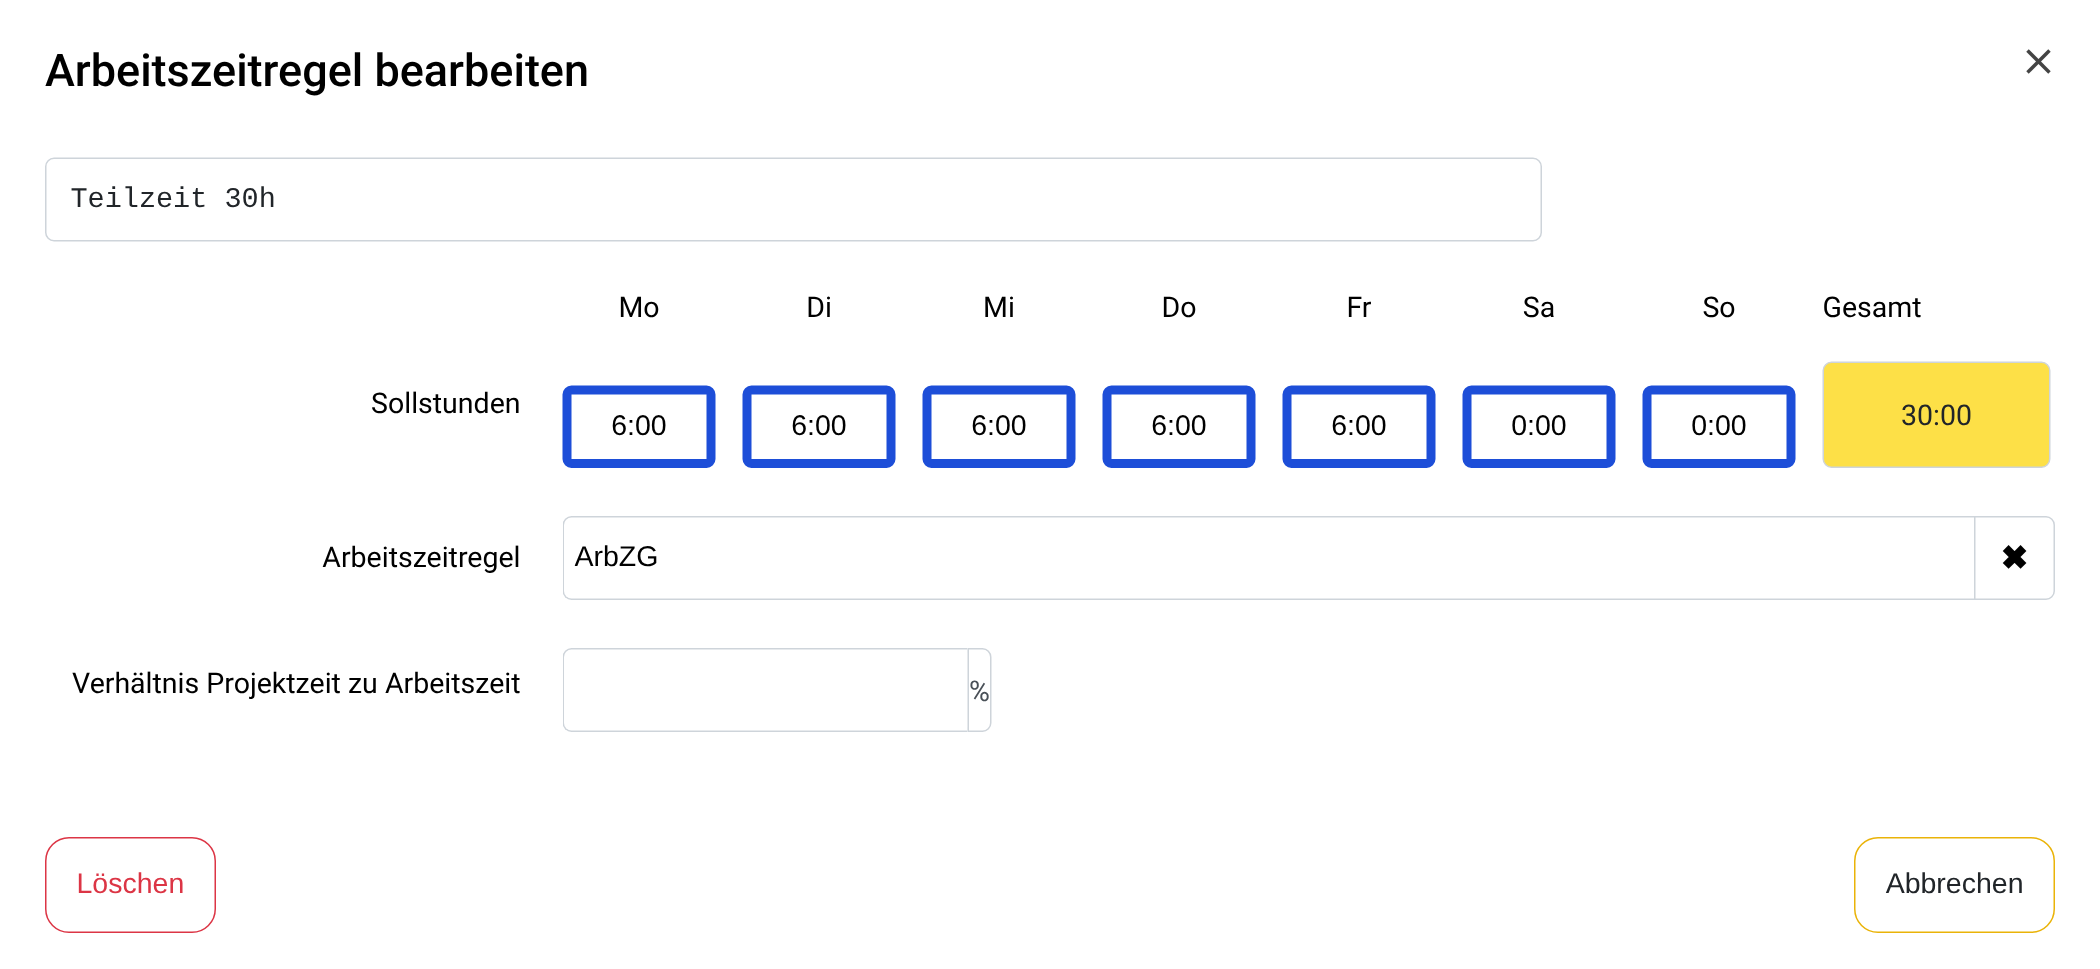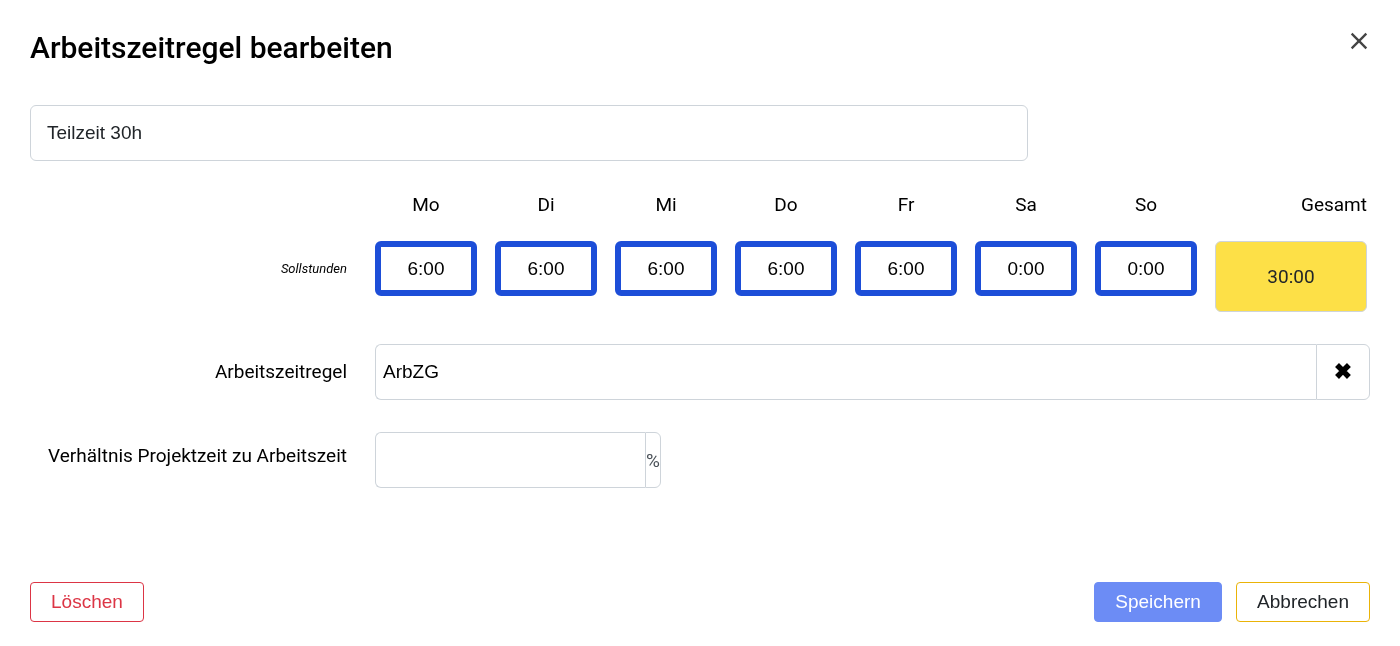--- a/index.html
+++ b/index.html
@@ -67,39 +67,41 @@
       max-width: 998px;
     }
     .text-input {
       width: 100%;
       height: 56px;
       border: 1px solid #ced4da;
       border-radius: 6px;
       padding: 0 16px;
       font-size: 19px;
       color: #212529;
+      font-family: Liberation Mono, monospace;
     }
     .days-row {
       margin-bottom: 32px;
     }
     .days-container {
       display: flex;
       gap: 18px;
       align-items: flex-start;
     }
     .day-col {
       display: flex;
       flex-direction: column;
       align-items: center;
       width: 102px;
+      gap: 16px;
     }
     .total-col {
       display: flex;
       flex-direction: column;
-      align-items: flex-end;
+      align-items: flex-start;
       width: 152px;
     }
     .day-header {
       font-size: 19px;
       color: #000;
       margin-bottom: 24px;
       height: 24px;
     }
     .day-input {
       width: 100%;
@@ -120,27 +122,26 @@
       background: #fde047;
       display: flex;
       align-items: center;
       justify-content: center;
     }
     .days-label-cell {
       width: 345px;
       min-width: 345px;
       text-align: center;
       padding-right: 28px;
-      font-size: 13px;
+      font-size: 19px;
       color: #000;
       display: flex;
       flex-direction: column;
       justify-content: flex-end;
       align-items: flex-end;
-      font-style: italic;
     }
     .days-label-spacer {
       height: 48px;
     }
     .days-label-text {
       height: 55px;
       display: flex;
       align-items: center;
     }
     .rule-group {
@@ -202,23 +203,23 @@
       right: 30px;
       display: flex;
       justify-content: space-between;
       align-items: center;
     }
     .footer-right {
       display: flex;
       gap: 14px;
     }
     .btn {
-      height: 40px;
+      height: 64px;
       padding: 0 20px;
-      border-radius: 4px;
+      border-radius: 16px;
       font-size: 19px;
       cursor: pointer;
       display: flex;
       align-items: center;
       justify-content: center;
     }
     .btn-delete {
       border: 1px solid #dc3545;
       background: #fff;
       color: #dc3545;
@@ -315,16 +316,15 @@
       <input type="text" class="ratio-input" value="" style="">
       <div class="ratio-suffix">%</div>
     </div>
   </div>
 
 </div>
 
 <div class="footer">
   <button class="btn btn-delete">Löschen</button>
   <div class="footer-right">
-    <button class="btn btn-primary">Speichern</button>
     <button class="btn btn-secondary">Abbrechen</button>
   </div>
 </div>
 
 </body></html>

